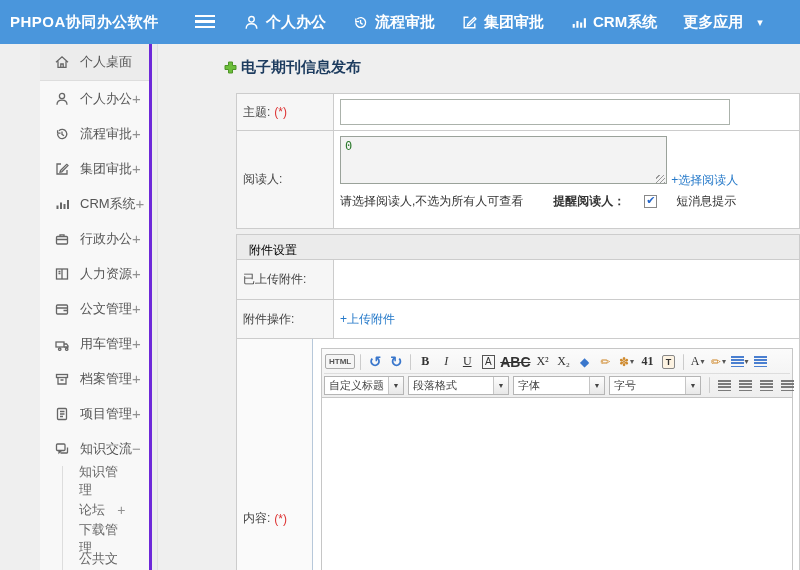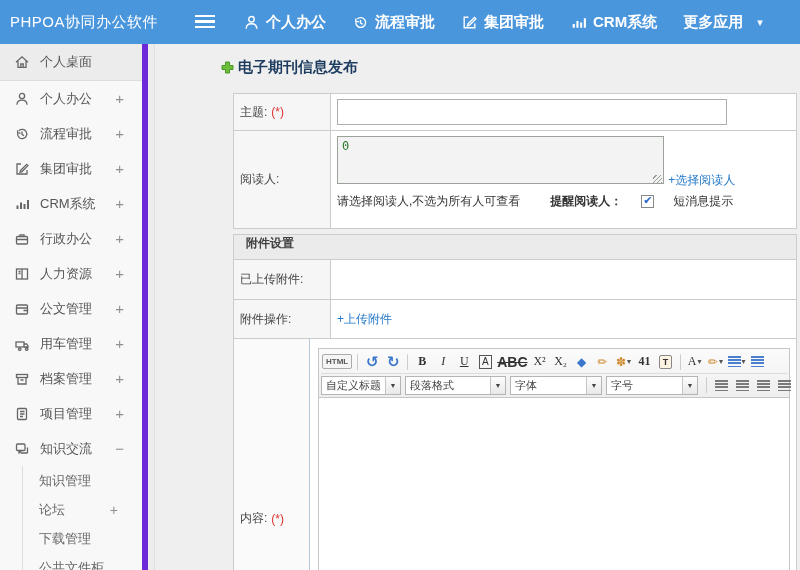--- a/index.html
+++ b/index.html
@@ -1,36 +1,36 @@
 <!DOCTYPE html>
 <html><head>
 <meta charset="utf-8">
 <style>
   * { margin:0; padding:0; box-sizing:border-box; }
   html,body { width:800px; height:570px; overflow:hidden; background:#efefef;
     font-family:"Liberation Sans","DejaVu Sans",sans-serif; font-size:12px; color:#333; }
 
   
   .header { height:44px; background:#4A96DC; display:flex; align-items:center; color:#fff; position:relative; z-index:5; }
-  .logo { font-size:15px; font-weight:normal; padding:0 10px; width:195px; letter-spacing:.5px; }
+  .logo { font-size:15px; font-weight:bold; padding:0 10px; width:195px; letter-spacing:.5px; }
   .hamburger { width:20px; height:14px; margin-right:28px; cursor:pointer;
     background:repeating-linear-gradient(to bottom,#fff 0 2.5px,transparent 2.5px 5.5px); }
   .nav { display:flex; align-items:center; gap:26px; }
   .nav-item { display:flex; align-items:center; gap:6px; font-size:15px; font-weight:bold; cursor:pointer; white-space:nowrap; }
   .nav-item svg.icon { width:17px; height:17px; stroke:#fff; }
   .nav-item .caret { font-size:11px; margin-left:8px; }
   .caret:empty { display:none; }
 
   svg.icon { fill:none; stroke-width:1.3; flex:0 0 auto; }
 
   
   .shell { display:flex; height:526px; }
 
   
-  .sidebar { width:148px; background:#f8f8f8; border-right:6px solid #6d28d9; overflow:hidden; }
+  .sidebar { width:148px; background:#f8f8f8; border-right:3px solid #6d28d9; overflow:hidden;margin-left:40px; }
   .side-item { height:35px; display:flex; align-items:center; padding:0 14px; cursor:pointer; color:#555; font-size:13px; }
   .side-item.active { background:#ececec; border-bottom:1px solid #ddd; height:37px; }
   .side-item svg.icon { width:16px; height:16px; stroke:#666; margin-right:10px; }
   .side-item .lbl { flex:1; white-space:nowrap; }
   .side-item .expand { color:#909090; font-size:15px; font-weight:300; padding-right:4px; }
   .sub-list { margin-left:22px; border-left:1px solid #ddd; }
   .sub-item { height:29px; display:flex; align-items:center; padding:0 10px 0 16px; color:#666; font-size:13px; cursor:pointer; }
   .sub-item .lbl { flex:1; }
   .sub-item .expand { color:#909090; font-size:14px; padding-right:14px; }
   .gutter { width:7px; background:#ececec; border-right:1px solid #e0e0e0; }
@@ -59,22 +59,22 @@
   .resize-handle { position:absolute; left:322px; top:44px; width:9px; height:9px;
     background:repeating-linear-gradient(135deg,transparent 0 2px,#999 2px 3px); cursor:nwse-resize; }
   .link { color:#2579C9; text-decoration:none; cursor:pointer; display:inline-block; }
   .readers-link { margin:5px 0 4px 1px; }
   .hint-line { display:flex; align-items:center; gap:16px; color:#333; }
   .remind { font-weight:bold; margin-left:14px; }
   .checkbox { width:13px; height:13px; border:1px solid #888; background:#fff; display:inline-flex;
     align-items:center; justify-content:center; cursor:pointer; position:relative; margin:0 3px; }
   .checkbox.checked::after { content:"✔"; color:#2566c9; font-size:11px; line-height:1; position:relative; top:-1px; }
 
-  .section-bar { height:25px; background:#ebebeb; border-bottom:1px solid #ccc; display:flex; align-items:flex-start;
-    padding-left:12px; font-weight:bold; color:#404040; }
+  .section-bar { height:25px; background:#ebebeb; border-bottom:1px solid #ccc; display:flex; align-items:flex-end;
+    padding-left:12px; font-weight:normal; color:#000000; }
   .row-uploaded, .row-ops { height:39px; }
   .row-uploaded .fl, .row-ops .fl, .row-uploaded .fc, .row-ops .fc { display:flex; align-items:center; }
 
   .row-content { height:360px; }
   .row-content .fl { display:flex; align-items:center; background:#fafafa; border-right:1px solid #b7c8da; }
 
   
   .editor { margin:4px 0 0 2px; width:472px; }
   .ed-toolbar { border:1px solid #c6c6c6; background:linear-gradient(#fbfbfb,#eee); padding:1px 2px; }
   .ed-row { display:flex; align-items:center; height:23px; gap:1px; }

